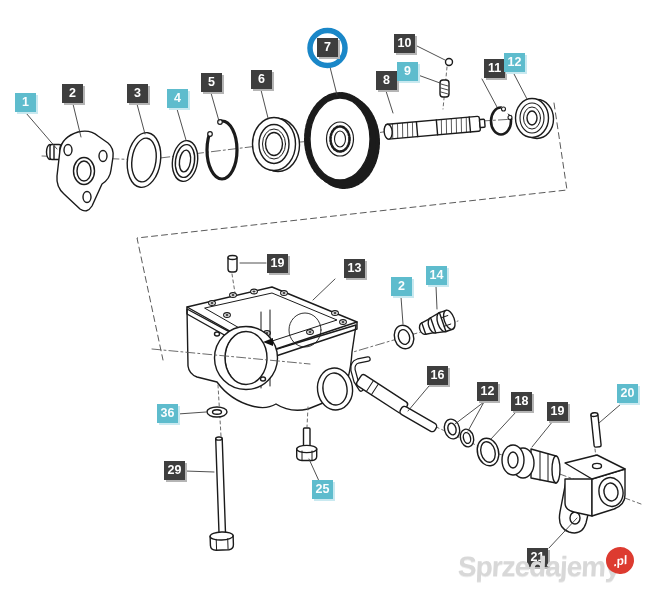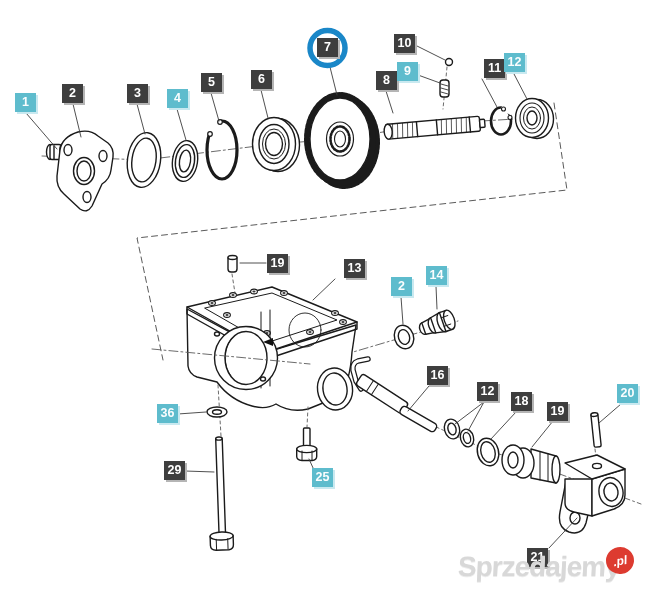--- a/index.html
+++ b/index.html
@@ -329,18 +329,18 @@
 <div class="label teal" style="left:391px;top:277px">2</div>
 <div class="label dark" style="left:427px;top:366px">16</div>
 <div class="label dark" style="left:477px;top:382px">12</div>
 <div class="label dark" style="left:511px;top:392px">18</div>
 <div class="label dark" style="left:547px;top:402px">19</div>
 <div class="label teal" style="left:617px;top:384px">20</div>
 <div class="label dark" style="left:527px;top:548px">21</div>
 <div class="label dark" style="left:164px;top:461px">29</div>
 <div class="label teal" style="left:157px;top:404px">36</div>
 <div class="label dark" style="left:267px;top:254px">19</div>
-<div class="label teal" style="left:312px;top:468px">25</div>
+<div class="label teal" style="left:312px;top:480px">25</div>
 
 <div id="watermark">Sprzedajemy</div>
 <div id="plbadge">.pl</div>
 
 </div>
 
 </body></html>

